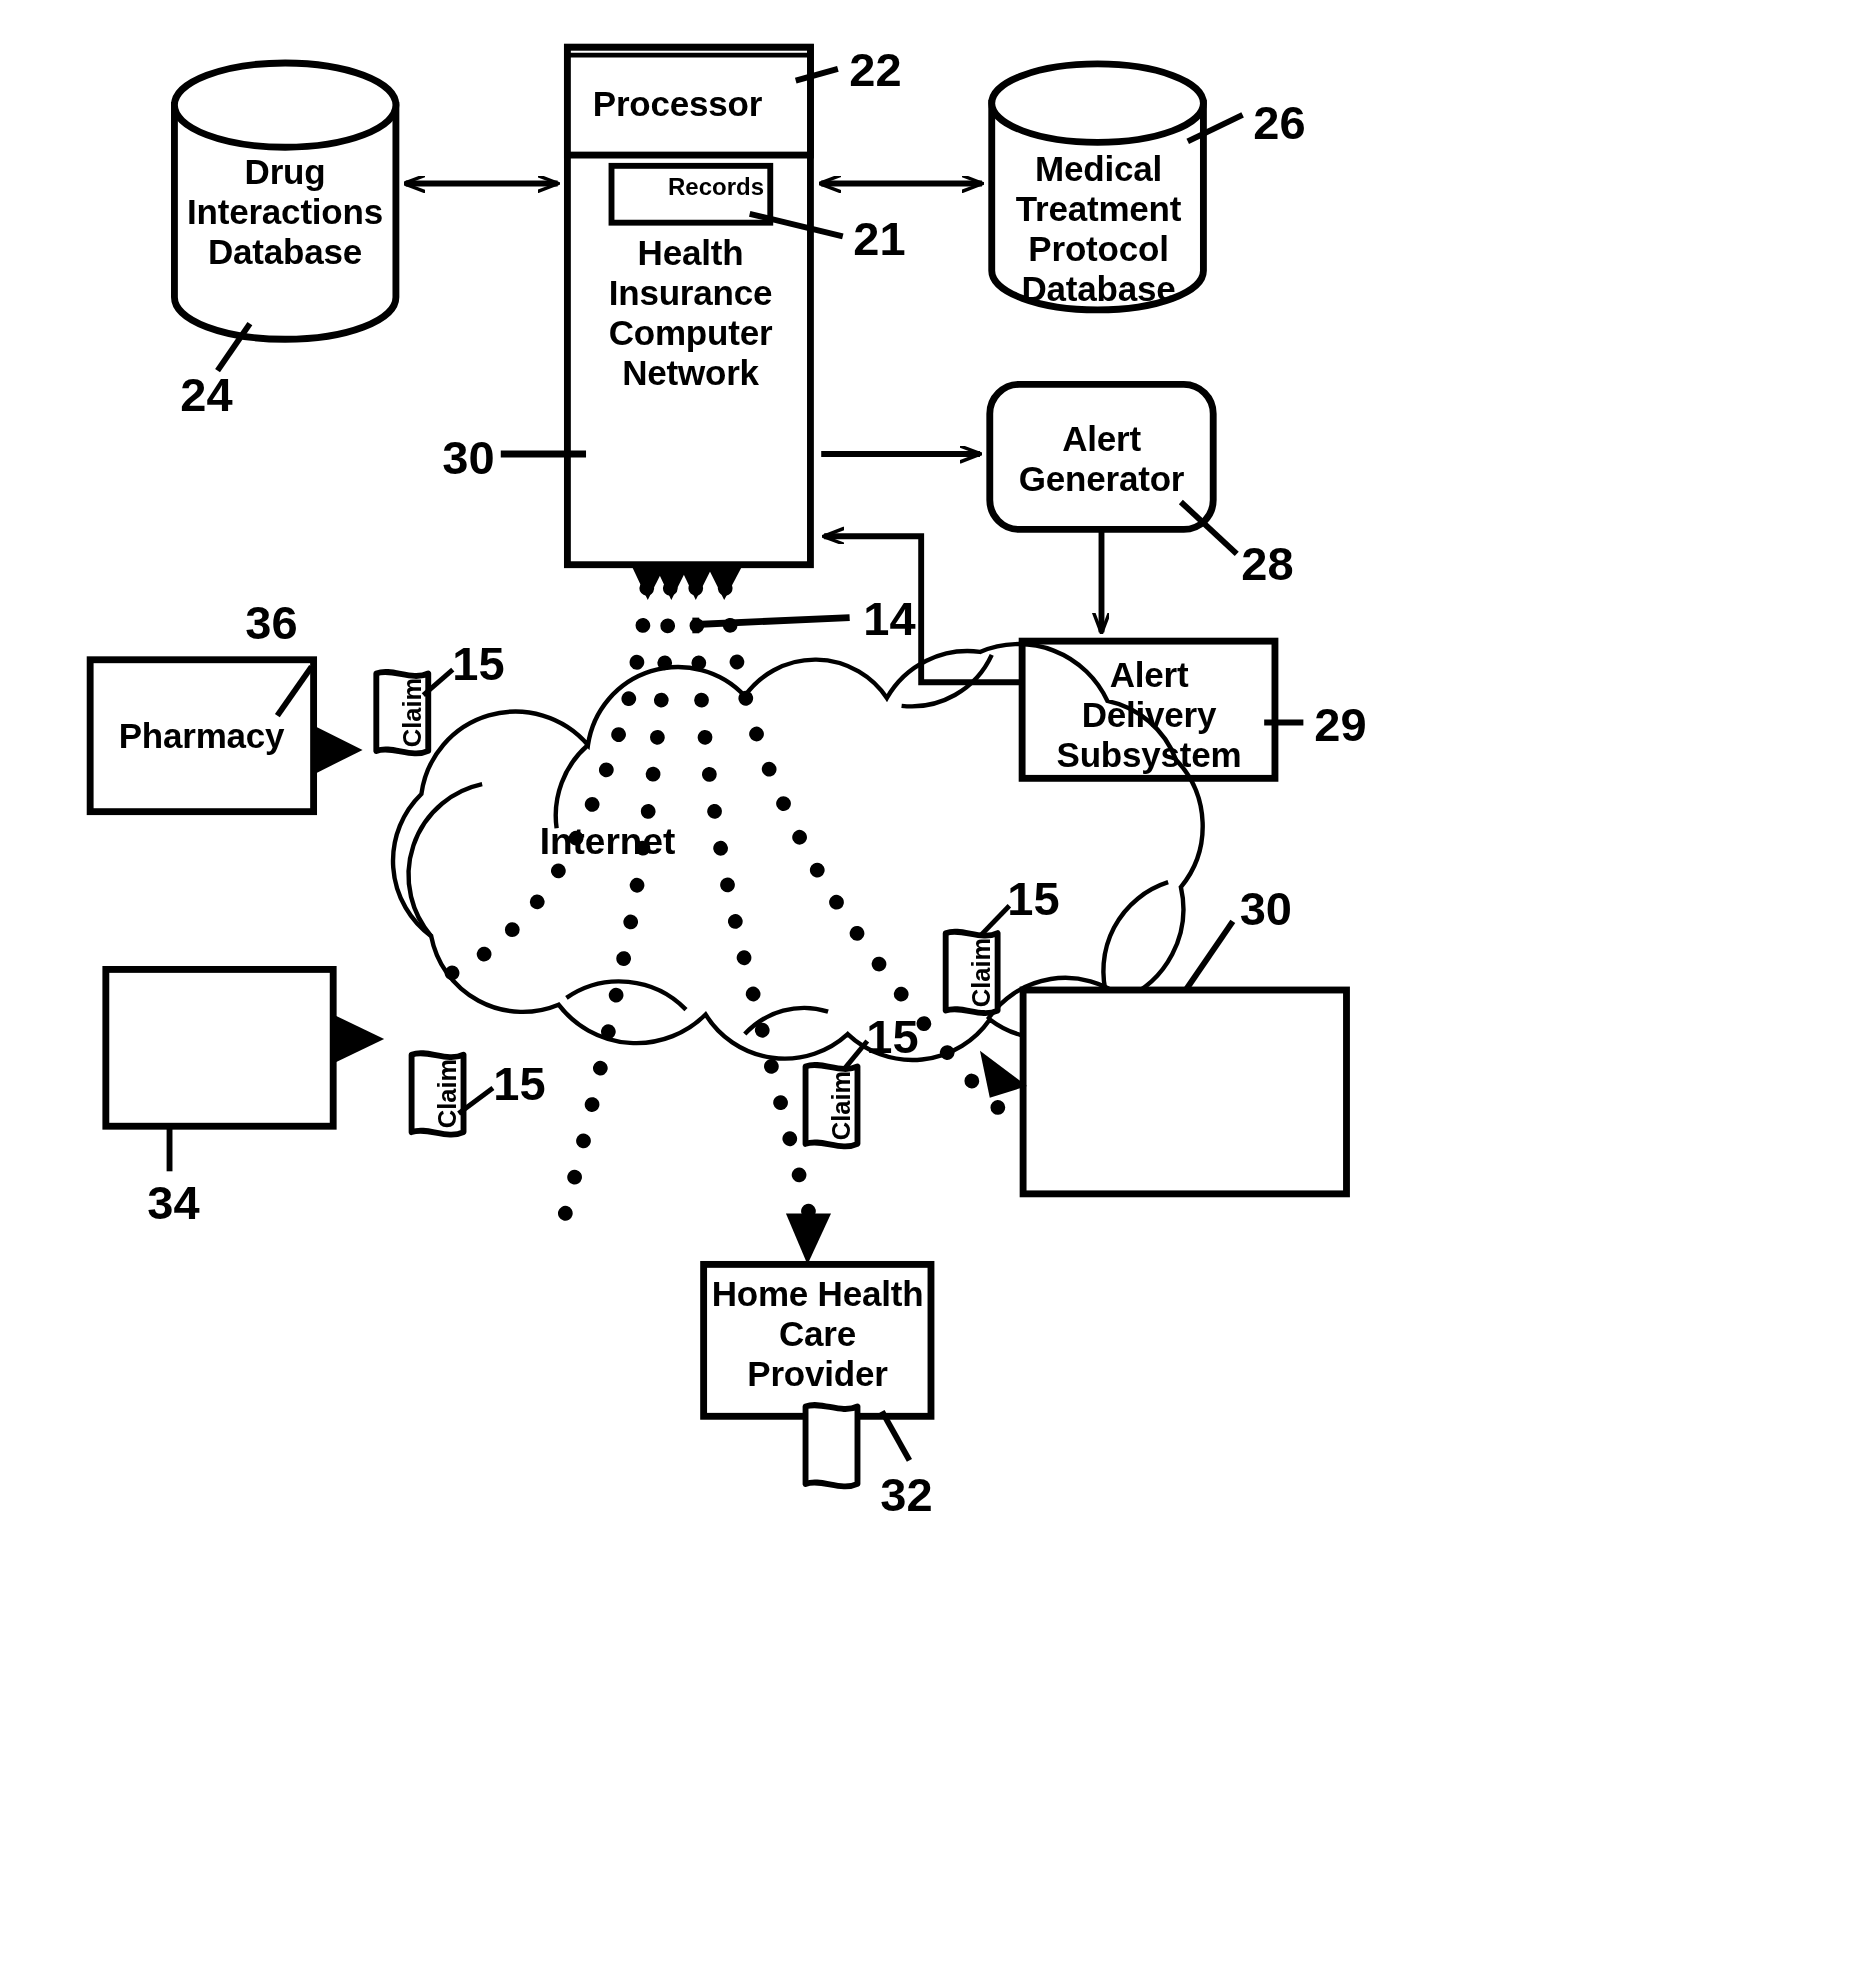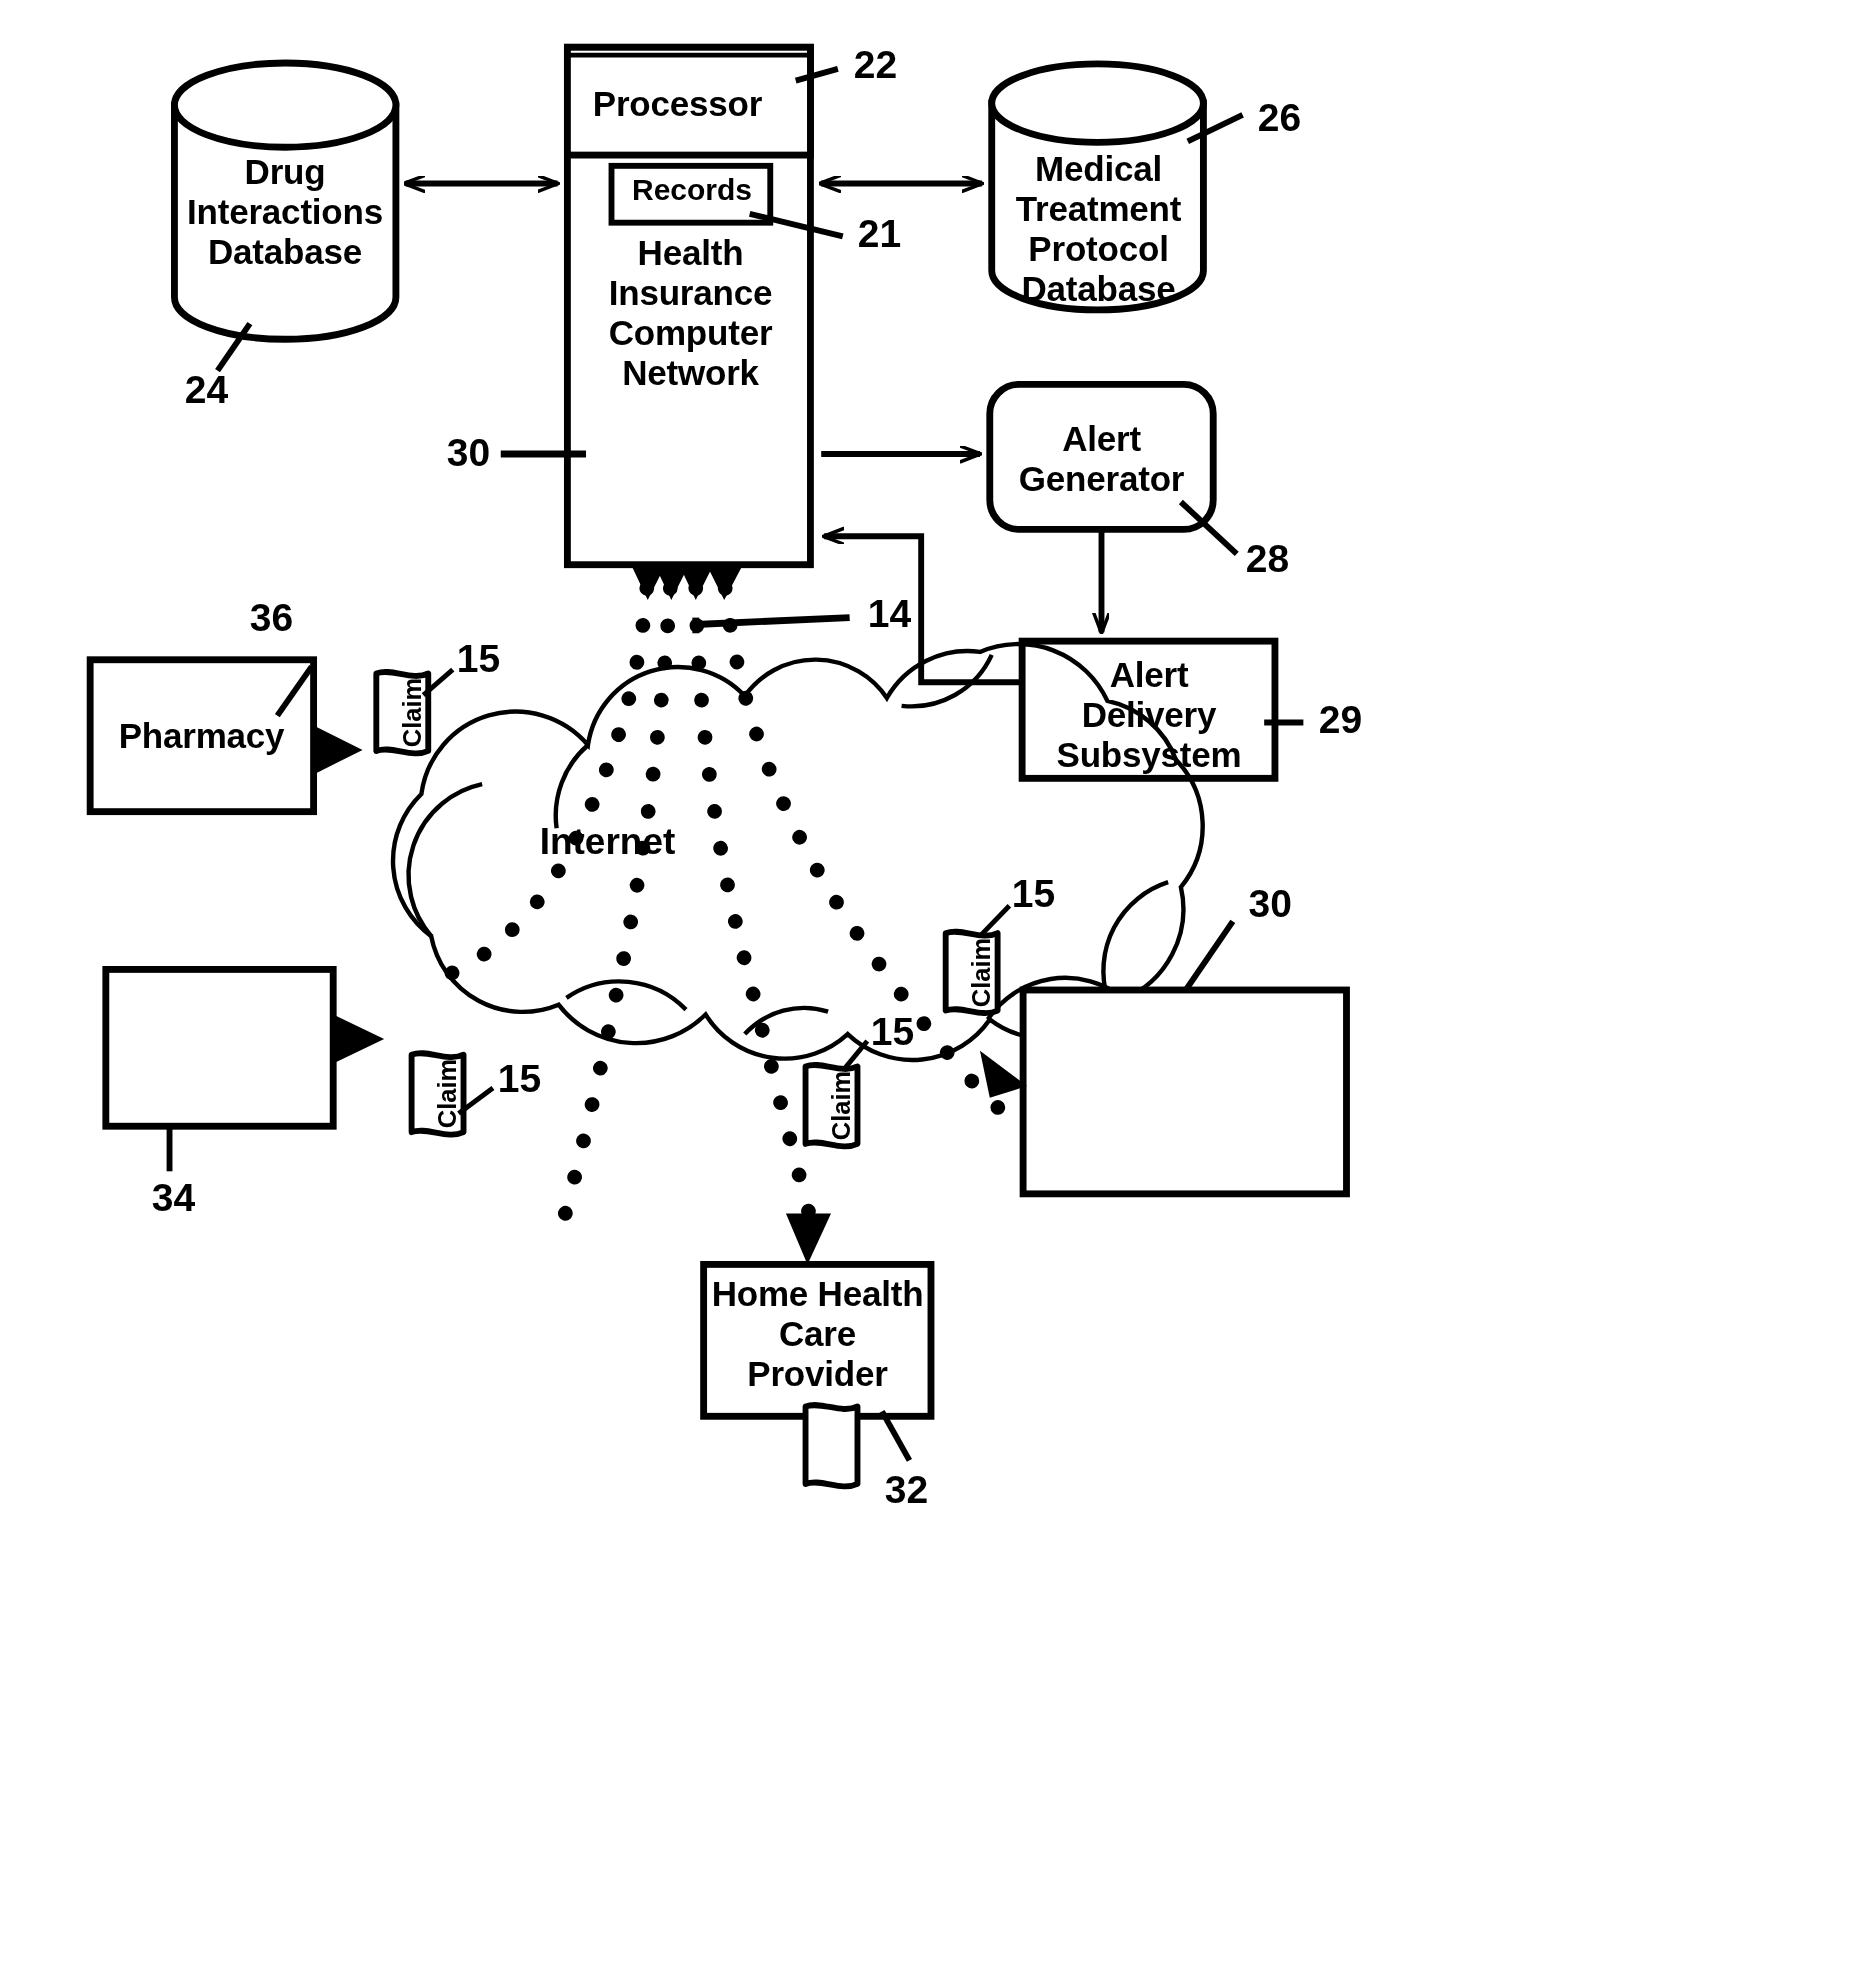--- a/index.html
+++ b/index.html
@@ -27,21 +27,21 @@
     font-family: "Liberation Sans", sans-serif;
     font-weight: bold;
     color: #000000;
     text-align: center;
     line-height: 1.14;
     white-space: pre-line;
     user-select: none;
   }
   .node-label { font-size: 35px; letter-spacing: -0.2px; }
   .node-label-sm { font-size: 31px; }
-  .ref-num { font-size: 39px; font-weight: bold; }
+  .ref-num { font-size: 47px; font-weight: bold; }
   .claim-text {
     font-size: 25.5px;
     font-weight: bold;
     transform: rotate(-90deg);
     transform-origin: center center;
     white-space: nowrap;
   }
   .internet-label { font-size: 37px; font-weight: bold; }
 </style>
 </head>
@@ -206,21 +206,21 @@
   </svg>
 
   <div class="lbl node-label" style="left:148px; top:152px; width:274px;">Drug
 Interactions
 Database</div>
   <div class="lbl ref-num" style="left:172px; top:368px; width:69px;">24</div>
 
   <div class="lbl node-label" style="left:571px; top:84px; width:213px;">Processor</div>
   <div class="lbl ref-num" style="left:841px; top:43px; width:69px;">22</div>
 
-  <div class="lbl node-label-sm" style="left:616px; top:173px; width:152px; font-size:30px;">Records</div>
+  <div class="lbl node-label-sm" style="left:616px; top:173px; width:152px; font-size:24px;padding-left:24px;">Records</div>
   <div class="lbl ref-num" style="left:845px; top:212px; width:69px;">21</div>
 
   <div class="lbl node-label" style="left:573px; top:233px; width:235px;">Health
 Insurance
 Computer
 Network</div>
   <div class="lbl ref-num" style="left:434px; top:431px; width:69px;">30</div>
 
   <div class="lbl node-label" style="left:980px; top:149px; width:237px;">Medical
 Treatment

